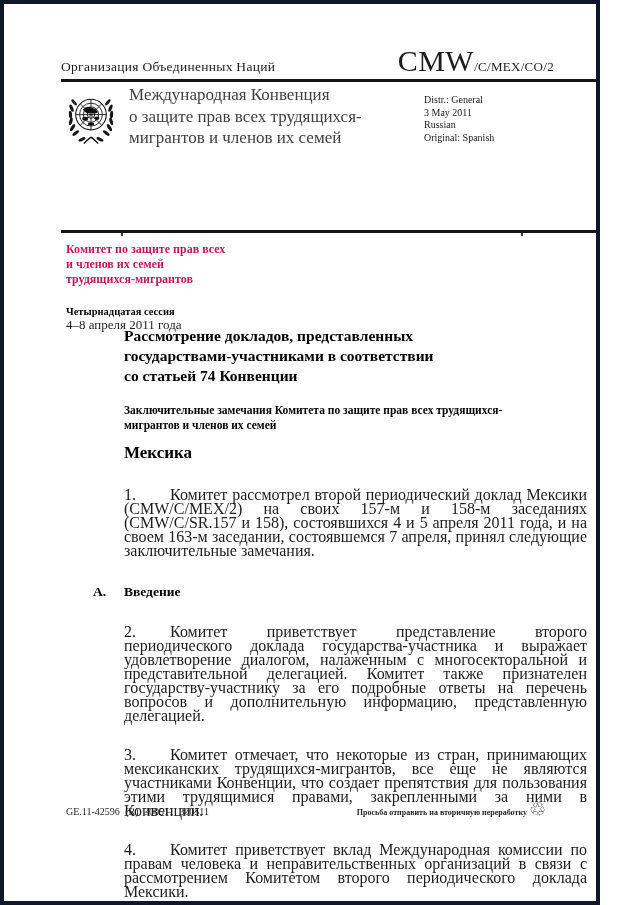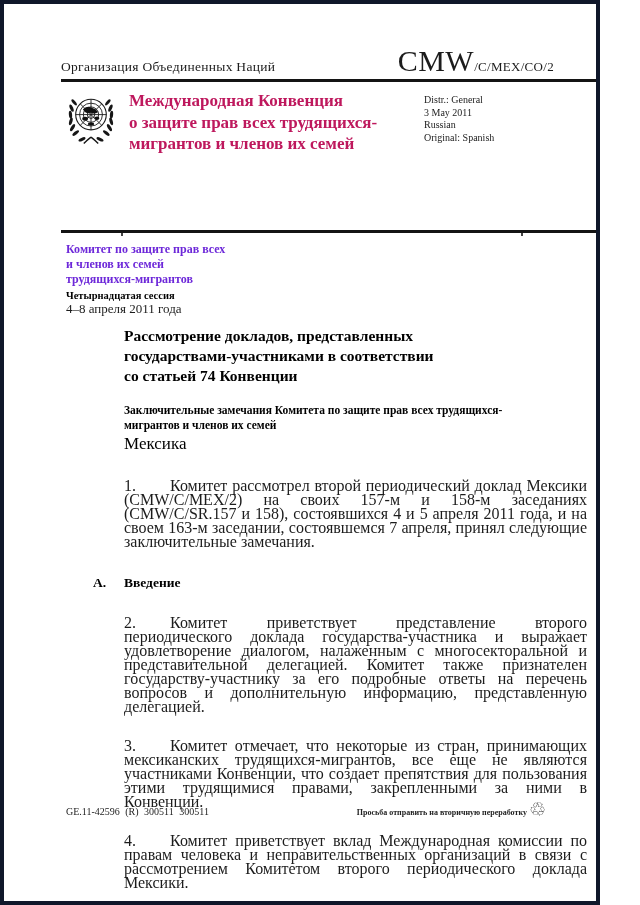--- a/index.html
+++ b/index.html
@@ -12,41 +12,41 @@
   .masthead { position:absolute; left:57px; right:42px; top:40px; height:34px;
               display:flex; justify-content:space-between; align-items:baseline; }
   .org-name { font-size:13.5px; letter-spacing:.3px; align-self:flex-end; padding-bottom:3px; }
   .doc-symbol { white-space:nowrap; }
   .doc-symbol .big { font-size:30px; font-weight:400; letter-spacing:.5px; }
   .doc-symbol .small { font-size:13px; letter-spacing:.3px; }
   .head-rule { position:absolute; left:57px; width:541px; top:75px; height:3px; background:#141414; }
 
   
   .emblem { position:absolute; left:60px; top:84px; }
-  .conv-title { position:absolute; left:125px; top:86px; font-weight:bold;
-                font-size:17px; line-height:21.5px; color:#be185d; }
+  .conv-title { position:absolute; left:125px; top:80px; font-weight:normal;
+                font-size:17px; line-height:21.5px; color:#404040; }
   .distr { position:absolute; left:420px; top:90px; font-size:10px; line-height:12.5px; }
 
   
   .mid-rule { position:absolute; left:57px; width:541px; top:226px; height:2.5px; background:#141414; }
   .tick { position:absolute; top:229px; width:1.5px; height:3px; background:#444; }
   .tick.t1 { left:117px; } .tick.t2 { left:517px; }
 
   
   .committee { position:absolute; left:62px; top:238px; }
-  .committee .name { font-size:12px; font-weight:bold; line-height:15px; color:#6d28d9; }
-  .committee .session { font-size:10.5px; font-weight:bold; line-height:13px; margin-top:2px; color:#000; }
+  .committee .name { font-size:12px; font-weight:bold; line-height:15px; color:#be185d; }
+  .committee .session { font-size:10.5px; font-weight:bold; line-height:13px; margin-top:18px; color:#000; }
   .committee .dates { font-size:13px; line-height:13px; }
 
   
   .main { position:absolute; left:120px; top:322px; width:463px; }
   .report-title { font-size:15.5px; font-weight:bold; line-height:20px; color:#000; }
   .report-subtitle { margin-top:17px; width:390px; font-size:11.5px; font-weight:bold;
                      line-height:15px; color:#000; }
-  .country { font-size:17px; font-weight:normal; line-height:21px; color:#000; }
+  .country { margin-top:9px; font-size:17px; font-weight:bold; line-height:21px; color:#000; }
   p.para { margin:25px 0 6px 0; font-size:16px; line-height:14px; text-align:justify; }
   .pnum { display:inline-block; width:46px; }
   .section-heading { position:relative; margin-top:25px; font-size:13.5px; font-weight:bold;
                      line-height:17px; color:#000; }
   .section-heading .letter { position:absolute; left:-31px; top:0; }
 
   
   .footer { position:absolute; left:62px; right:50px; top:796px;
             display:flex; justify-content:space-between; align-items:flex-start; }
   .doc-code { font-size:10px; word-spacing:3px; padding-top:6px; }

